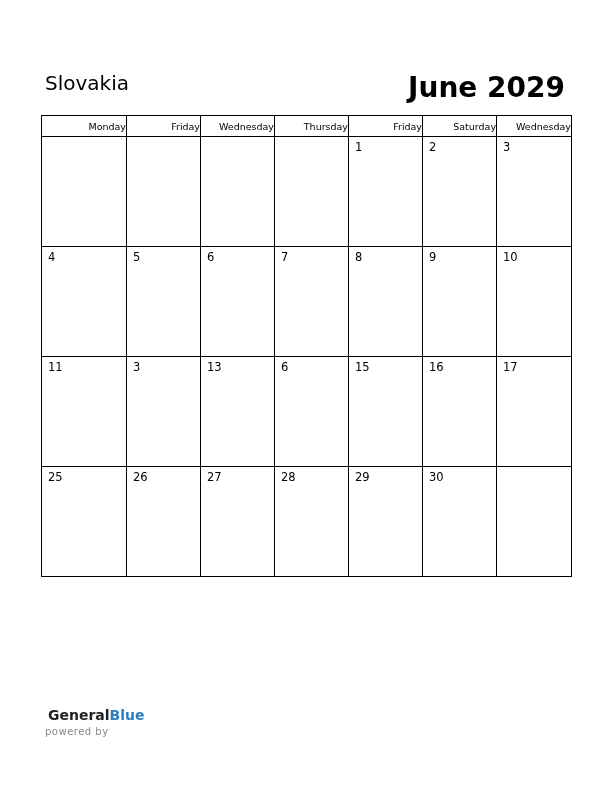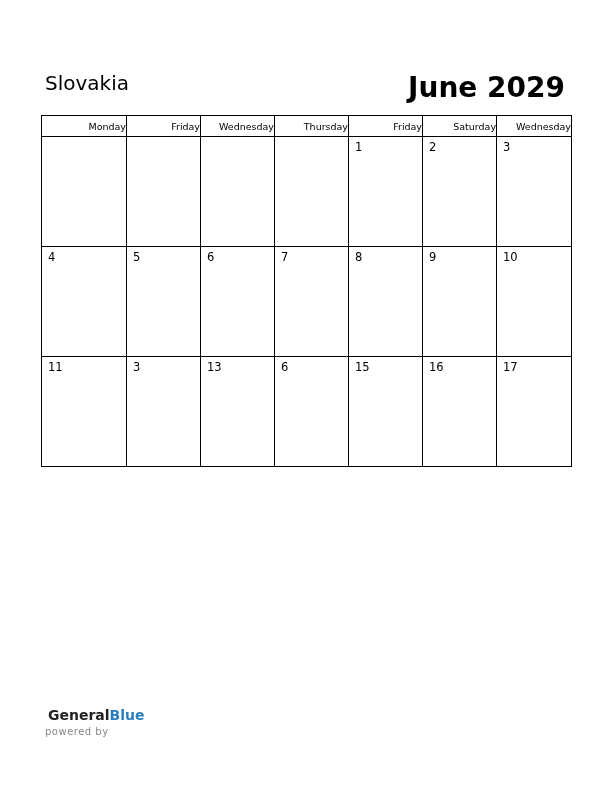--- a/index.html
+++ b/index.html
@@ -106,17 +106,40 @@
       <td>
           <span>15</span>
         </td>
       <td>
           <span>16</span>
         </td>
       <td>
           <span>17</span>
         </td>
     </tr>
+    <tr>
+      <td>
+          <span>25</span>
+        </td>
+      <td>
+          <span>26</span>
+        </td>
+      <td>
+          <span>27</span>
+        </td>
+      <td>
+          <span>28</span>
+        </td>
+      <td>
+          <span>29</span>
+        </td>
+      <td>
+          <span>30</span>
+        </td>
+      <td>
+          <span></span>
+        </td>
+    </tr>
   </tbody>
 </table>
 
 <div class="powered">powered by</div>
 <div class="brand"><span class="g">General</span><span class="b">Blue</span></div>
 
 </body></html>

